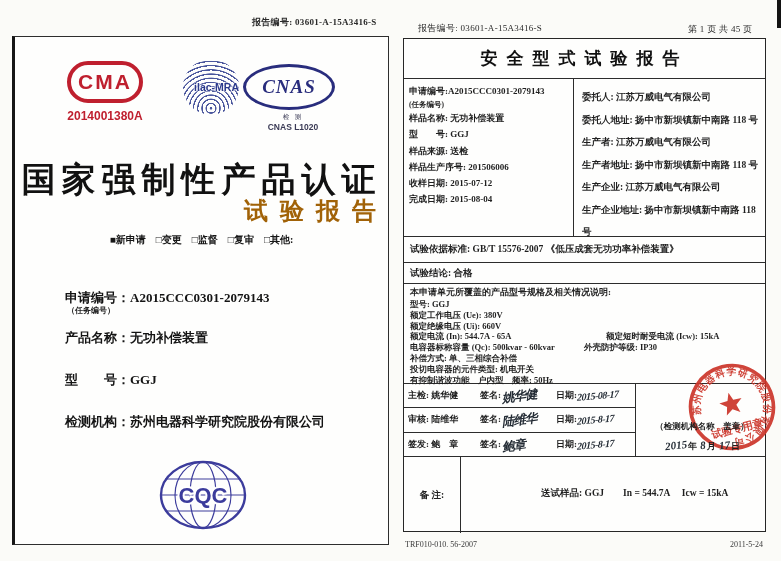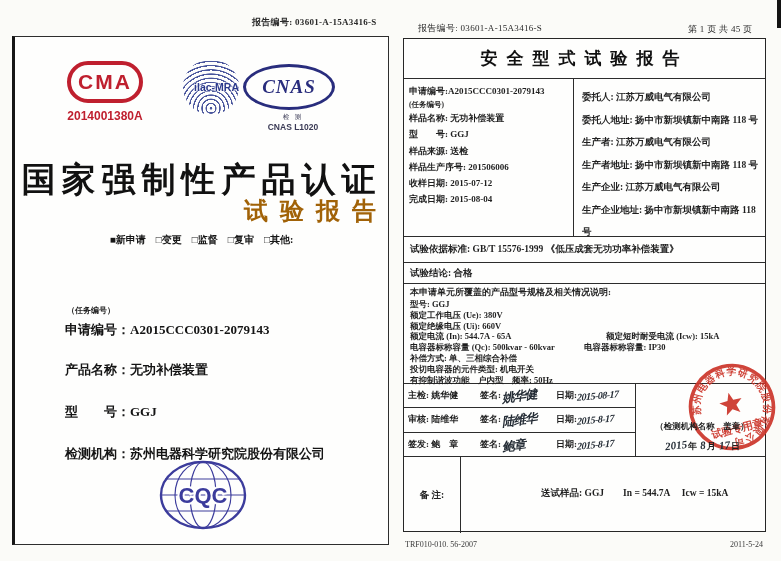--- a/index.html
+++ b/index.html
@@ -30,21 +30,21 @@
   .cnas-box { left:228px; top:27px; width:92px; height:46px; border:3px solid #292d7d; border-radius:50%;
     display:flex; align-items:center; justify-content:center; }
   .cnas-txt { color:#292d7d; font-weight:700; font-style:italic; font-size:19px; letter-spacing:1px; }
   .cnas-cap { left:238px; top:76px; width:80px; text-align:center; color:#3a3a55; }
   .cnas-sub { font-size:6.5px; letter-spacing:2px; }
   .cnas-code { font-size:8.5px; font-weight:700; font-family:"Liberation Sans",sans-serif; }
   .lp-title1 { left:0; top:120px; width:100%; text-align:center; font-size:34px; font-weight:700; letter-spacing:6px; color:#111; }
   .lp-title2 { left:0; top:158px; width:100%; text-align:right; font-size:24px; font-weight:700; letter-spacing:12px; color:#a16207; }
   .lp-check { left:0; top:196px; width:100%; text-align:center; font-size:10px; font-weight:700; color:#161616; }
   .lp-fields { left:50px; top:252px; width:312px; }
-  .lp-field { position:absolute; left:0; font-size:13px; font-weight:700; color:#141414; white-space:nowrap;margin-top:32px; }
+  .lp-field { position:absolute; left:0; font-size:13px; font-weight:700; color:#141414; white-space:nowrap; }
   .lp-note { position:absolute; left:2px; font-size:8px; font-weight:700; color:#222; }
   .cqc { left:142px; top:420px; }
 
   
   .right-page { left:403px; top:38px; width:363px; height:494px; border:1.5px solid #262626; background:#fefefd; }
   .rp-row { position:absolute; left:0; width:100%; border-bottom:1px solid #2c2c2c; }
   .rp-title { top:0; height:40px; display:flex; align-items:center; justify-content:center;
     font-size:17px; font-weight:700; letter-spacing:9px; color:#101010; }
   .rp-info { top:40px; height:158px; display:flex; }
   .info-left { width:170px; border-right:1px solid #2c2c2c; padding:4px 1px 0 5px; font-size:9px; font-weight:700; line-height:16.2px; white-space:nowrap; overflow:hidden; }
@@ -144,35 +144,35 @@
     <div class="info-right">
       <div>委托人: 江苏万威电气有限公司</div>
       <div>委托人地址: 扬中市新坝镇新中南路 118 号</div>
       <div>生产者: 江苏万威电气有限公司</div>
       <div>生产者地址: 扬中市新坝镇新中南路 118 号</div>
       <div>生产企业: 江苏万威电气有限公司</div>
       <div>生产企业地址: 扬中市新坝镇新中南路 118 号</div>
     </div>
   </div>
 
-  <div class="rp-row rp-standard">试验依据标准: GB/T 15576-1999 《低压成套无功功率补偿装置》</div>
+  <div class="rp-row rp-standard">试验依据标准: GB/T 15576-2007 《低压成套无功功率补偿装置》</div>
   <div class="rp-row rp-conclusion">试验结论: 合格</div>
 
   <div class="rp-row rp-spec">
     <div class="spec-heading">本申请单元所覆盖的产品型号规格及相关情况说明:</div>
     <div class="spec-line"><span>型号: GGJ</span></div>
     <div class="spec-line"><span>额定工作电压 (Ue): 380V</span></div>
     <div class="spec-line"><span>额定绝缘电压 (Ui): 660V</span></div>
     <div class="spec-line">
       <span>额定电流 (In): 544.7A - 65A</span>
       <span class="b b-icw">额定短时耐受电流 (Icw): 15kA</span>
     </div>
     <div class="spec-line">
       <span>电容器标称容量 (Qc): 500kvar - 60kvar</span>
-      <span class="b b-ip">电容器标称容量: IP30</span>
+      <span class="b b-ip">外壳防护等级: IP30</span>
     </div>
     <div class="spec-line"><span>补偿方式: 单、三相综合补偿</span></div>
     <div class="spec-line"><span>投切电容器的元件类型: 机电开关</span></div>
     <div class="spec-line"><span>有抑制谐波功能　户内型　频率: 50Hz</span></div>
   </div>
 
   <div class="rp-row rp-sig">
     <div class="sig-left">
       <div class="sig-row">
         <span class="sig-role">主检: 姚华健</span>

